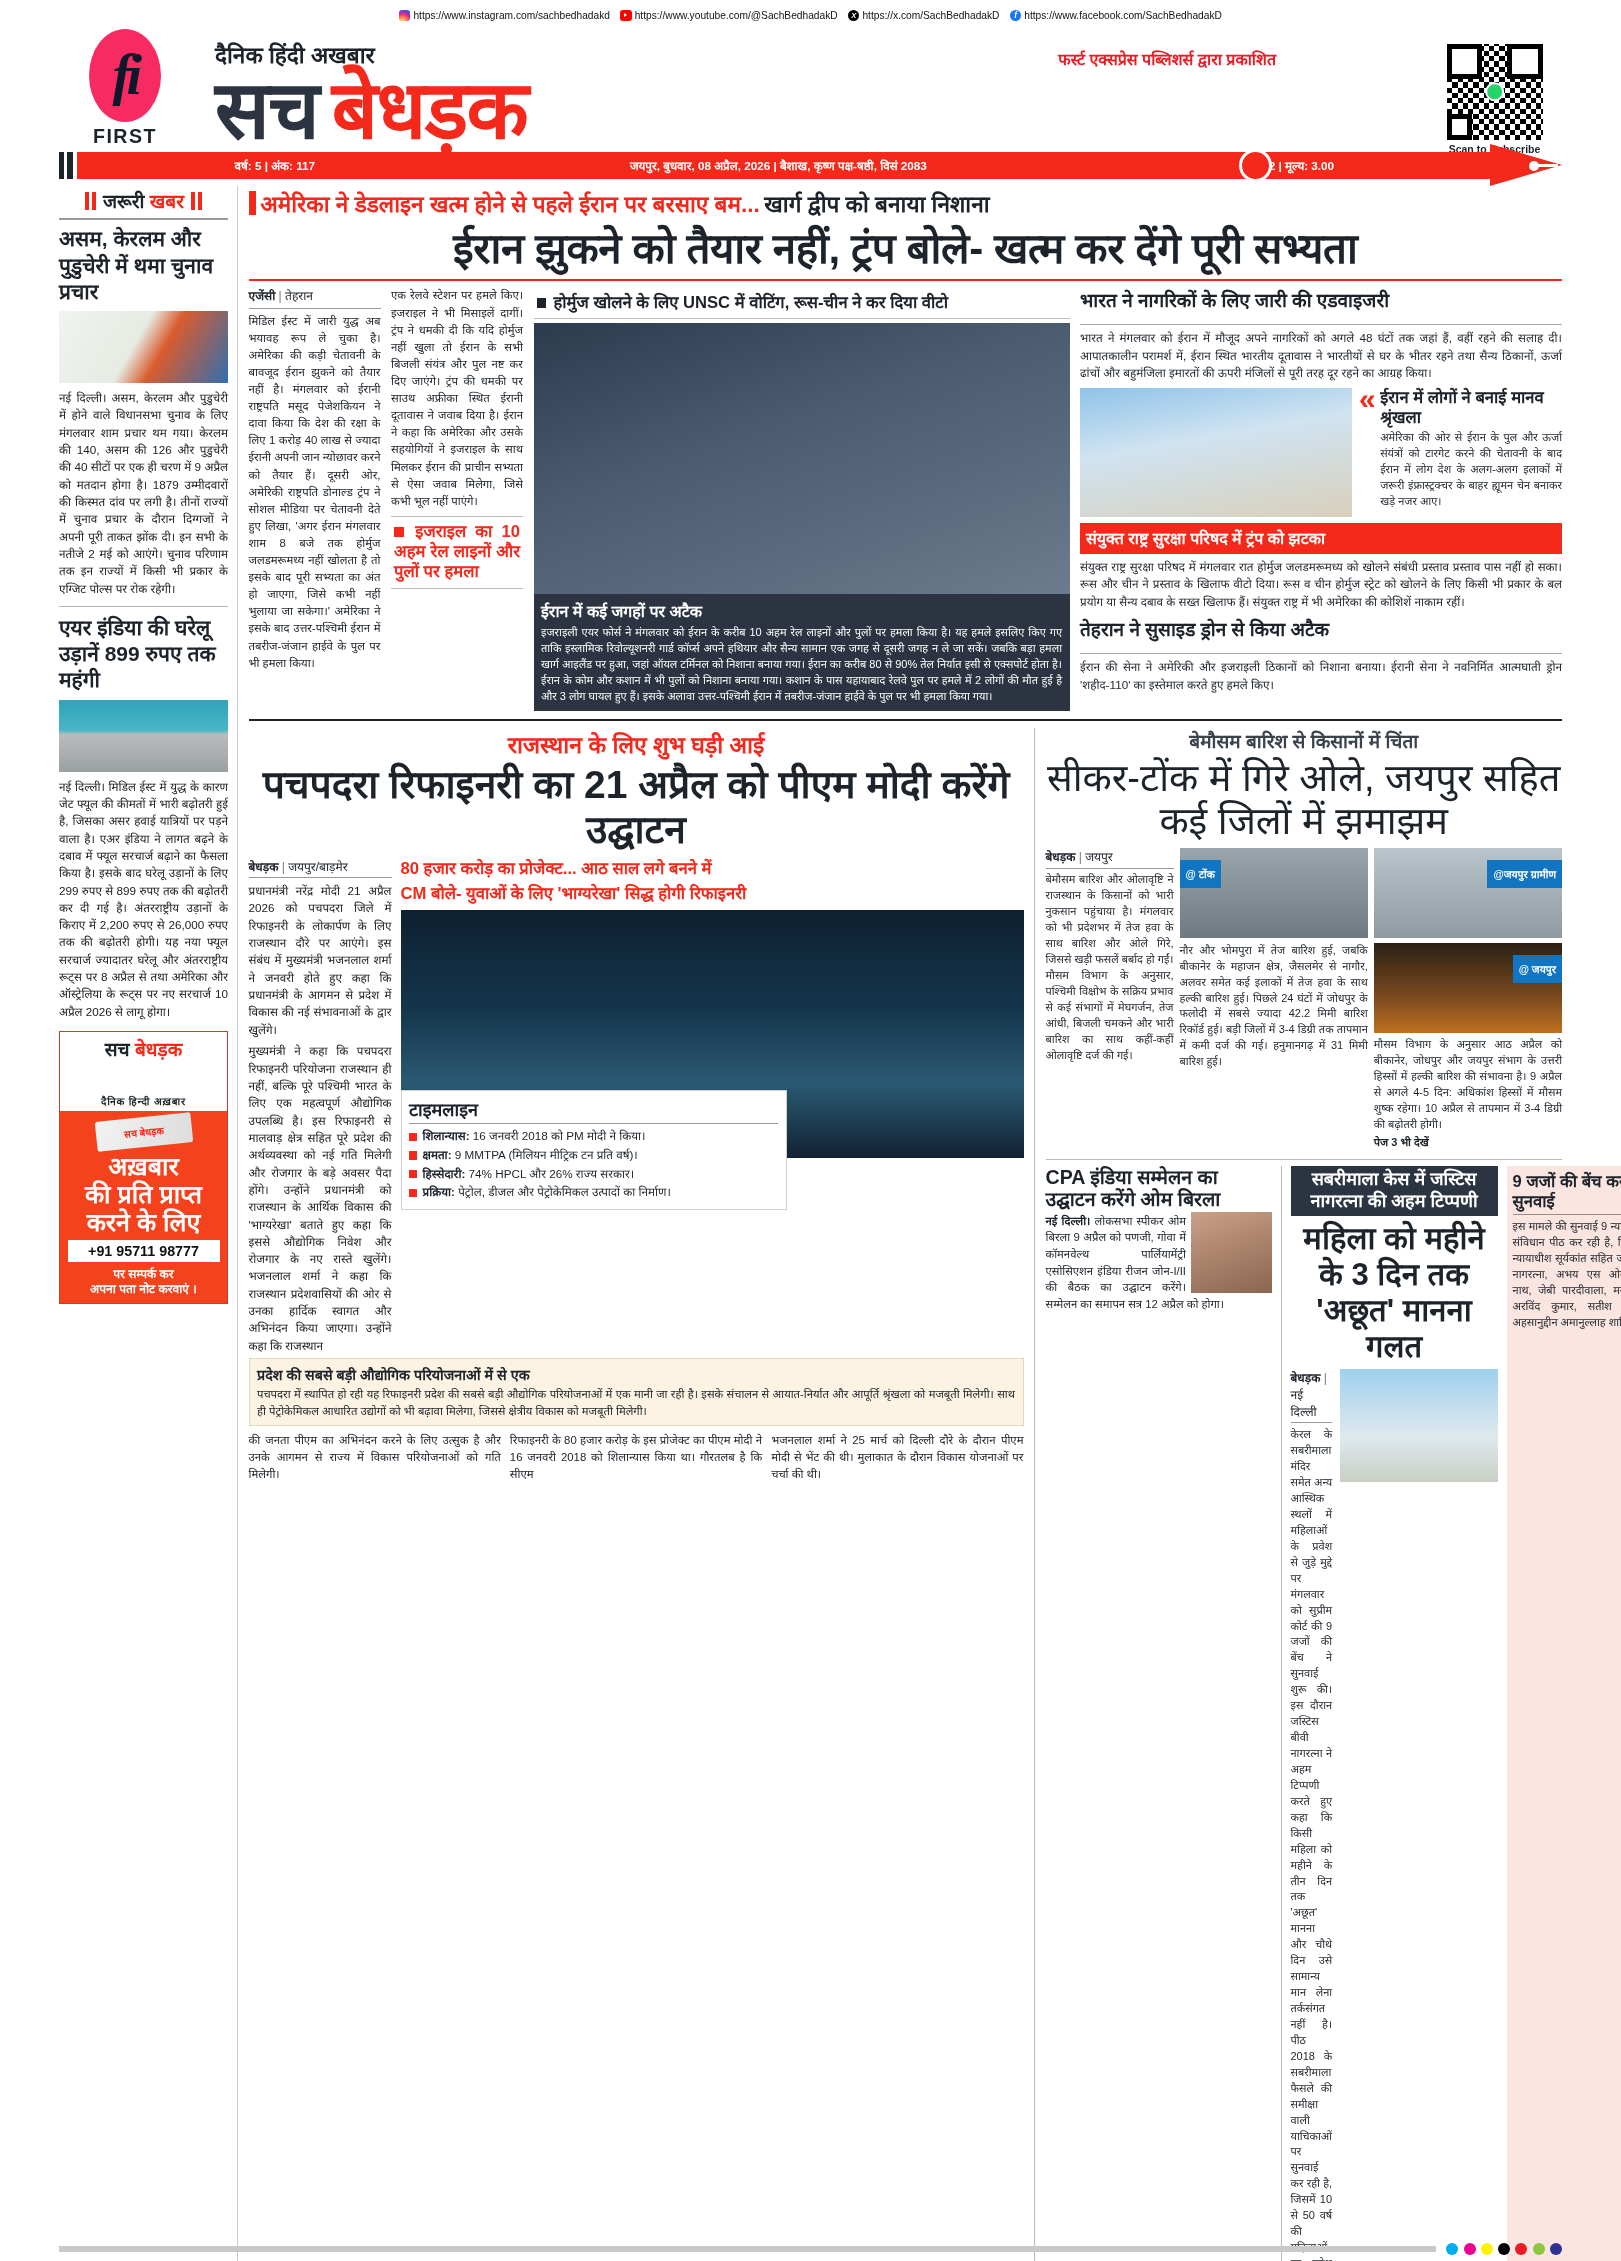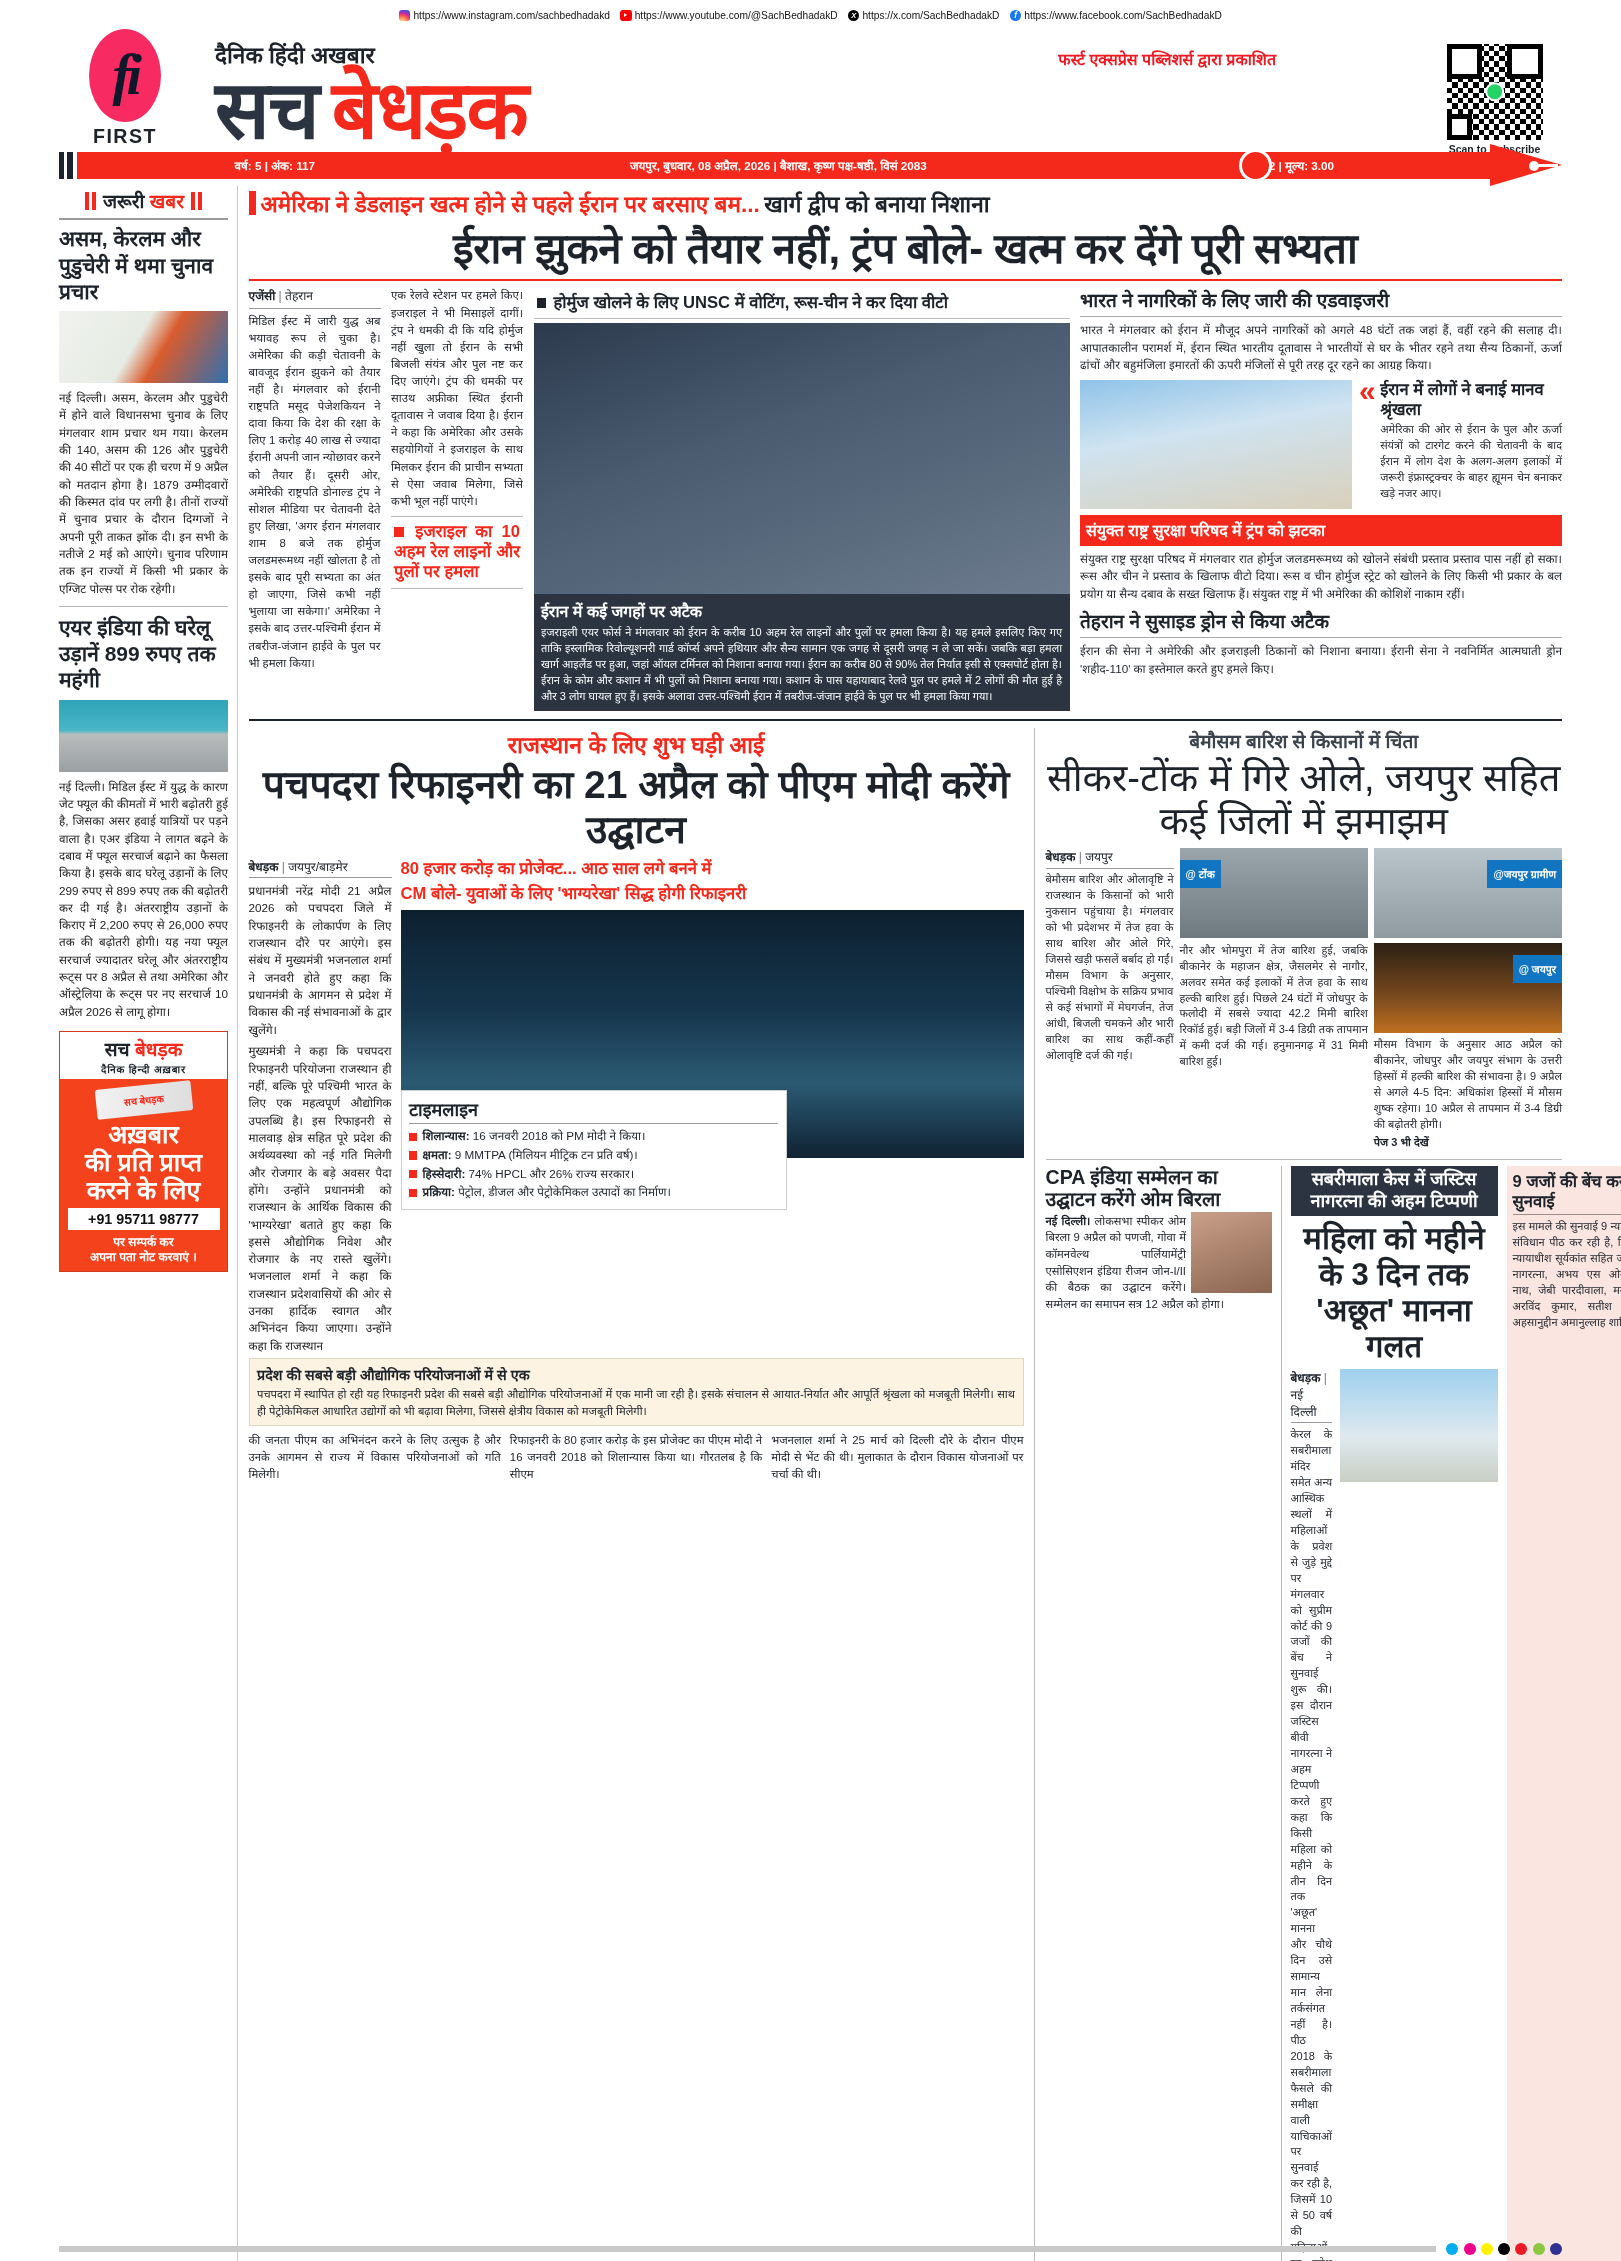--- a/index.html
+++ b/index.html
@@ -98,21 +98,21 @@
                background:linear-gradient(160deg,#e8eef0,#cfd9dc); }
   .side-img.election{background:linear-gradient(120deg,#f1f3ef 0%,#e6ebe3 45%,#d95c2e 60%,#2f6fb0 100%);}
   .side-img.plane{background:linear-gradient(180deg,#2fa3b8 0%,#49b6c7 42%,#b9bcbd 48%,#9aa0a2 100%);}
   .side-body { font-size:11.7px; line-height:1.48; text-align:justify; color:#222; }
   .side-sep { height:1.5px; background:#b5b5b5; margin:9px 0 7.5px;}
 
   .ad-box{ border:1.5px solid #d23b1f; margin-top:10.5px; }
   .ad-top{ background:#fff; text-align:center; padding:4.5px 1.5px 3px; }
   .ad-top .l1{ font-size:19px; font-weight:900;}
   .ad-top .l1 .r{color:#F4291B;}
-  .ad-top .l2{ font-size:10.2px; font-weight:bold; letter-spacing:0.8px;}
+  .ad-top .l2{ font-size:10.2px; font-weight:bold; letter-spacing:0.8px;margin-top:32px;}
   .ad-red{ background:#F4421C; color:#fff; text-align:center; padding:4.5px 4.5px 6px;}
   .ad-paper{ width:96px;height:30px;margin:1.5px auto 4.5px;background:linear-gradient(100deg,#f2f2f2,#ddd);
              border-radius:3px; transform:rotate(-6deg); position:relative; overflow:hidden;}
   .ad-paper:after{content:"सच बेधड़क"; position:absolute; inset:0; color:#F4291B; font-size:9.8px;
                   font-weight:900; display:flex;align-items:center;justify-content:center;}
   .ad-big{ font-size:25px; font-weight:900; line-height:1.12;}
   .ad-phone{ background:#fff; color:#111; font-size:14.3px; font-weight:900; padding:3px 0; margin:4.5px 3px;}
   .ad-foot{ font-size:12px; font-weight:bold; line-height:1.25;}
 
   
@@ -140,21 +140,21 @@
   .photo-main{ flex:1; min-width:0; }
   .ph{ width:100%; position:relative; overflow:hidden; }
   .ph.trump{ height:271px; background:
       linear-gradient(160deg,#2c3a4d 0%,#4a5b70 40%,#6c7b8d 100%); }
 
   .dark-card{ background:#2b3440; color:#fff; padding:6px 7.5px; }
   .dark-card h4{ font-size:16px; font-weight:900; margin-bottom:3px; }
   .dark-card p{ font-size:11px; line-height:1.45; text-align:justify;}
 
   .right-news{ width: 482px; flex:none; }
-  .rn-head{ font-size:19px; font-weight:900; border-bottom:1.5px solid #aaa; padding-bottom:3px; margin-bottom:3.8px;}
+  .rn-head{ font-size:19px; font-weight:900; border-bottom:1.5px solid #aaa; padding-bottom:11px; margin-bottom:3.8px;}
   .rn-body{ font-size:11.7px; line-height:1.5; text-align:justify;}
   .rn-photo{ width:100%; height:129px; background:linear-gradient(170deg,#8fc3e8 0%,#cfe3f1 40%,#d9d0bb 100%);
              position:relative; overflow:hidden;}
   .rn-split{ display:flex; gap:7.5px; margin-top:6px;}
   .quote-mark{ color:#F4291B; font-size:30px; font-weight:900; line-height:0.7; flex:none;}
   .rn-sub-h{ font-size:16.6px; font-weight:900; line-height:1.2;}
   .rn-sub-b{ font-size:11px; line-height:1.45; text-align:justify; margin-top:2.3px;}
   .rn-band{ background:#F4291B; color:#fff; font-size:16px; font-weight:700; padding:4.5px 6px; margin-top:6px;}
 
   

